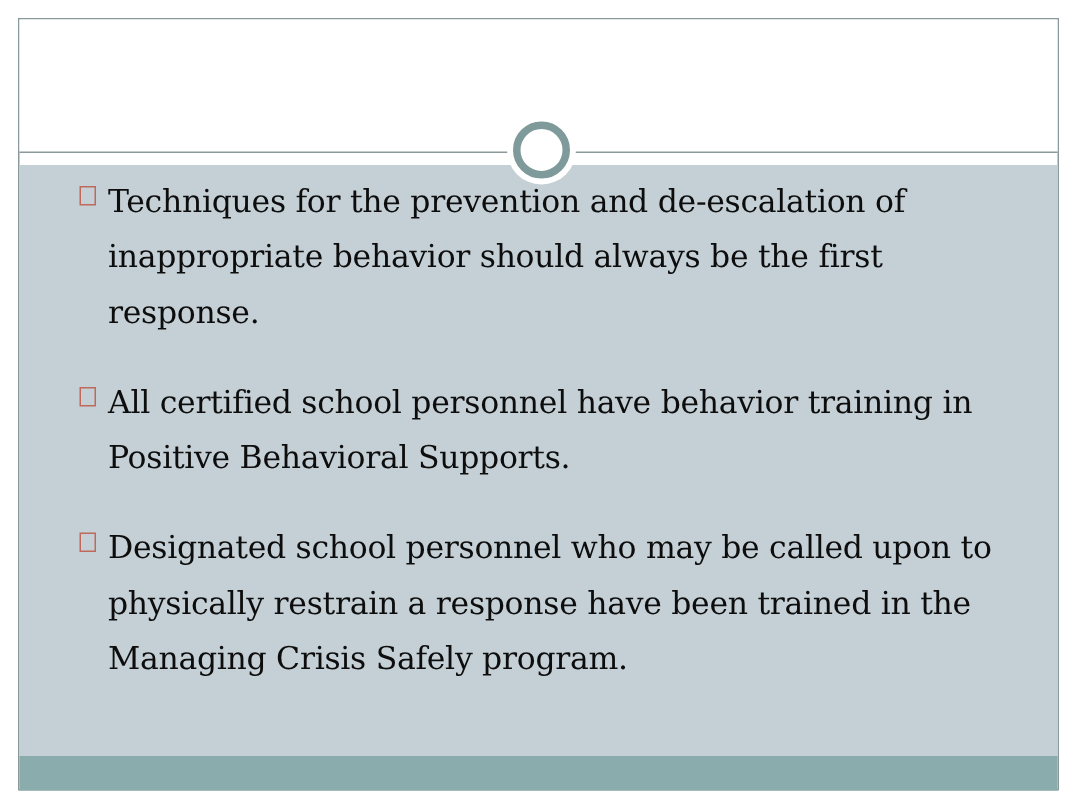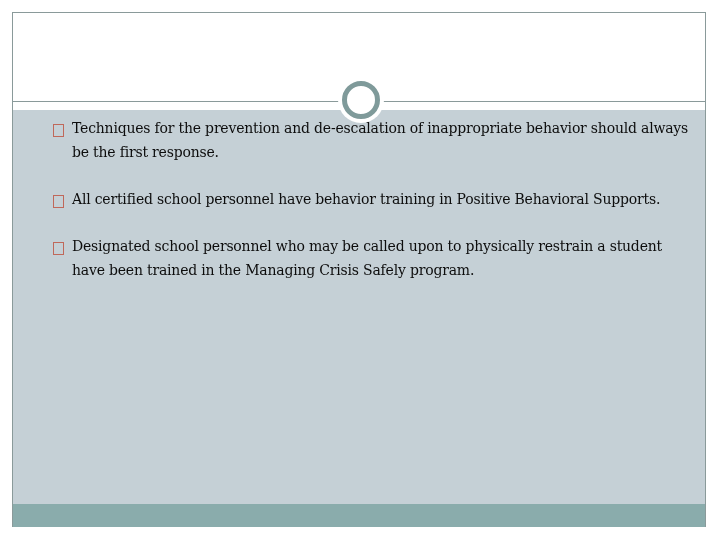--- a/index.html
+++ b/index.html
@@ -55,22 +55,22 @@
       background: #ffffff;
     }
     .bullets {
       position: absolute;
       left: 39px; top: 103px;
       width: 640px;
     }
     .bullet {
       position: relative;
       padding-left: 20px;
-      font-size: 14px;
-      line-height: 24px;
+      font-size: 21px;
+      line-height: 37px;
       color: #0d0d0d;
       margin-bottom: 23px;
       letter-spacing: -0.2px;
     }
     .bullet .marker {
       position: absolute;
       left: 1px; top: 8px;
       width: 11px; height: 13px;
       border: 1.5px solid #c0685a;
       box-sizing: border-box;
@@ -94,16 +94,16 @@
     <div class="bullet">
       <span class="marker"></span>
       <span class="text">Techniques for the prevention and de-escalation of inappropriate behavior should always be the first response.</span>
     </div>
     <div class="bullet">
       <span class="marker"></span>
       <span class="text">All certified school personnel have behavior training in Positive Behavioral Supports.</span>
     </div>
     <div class="bullet">
       <span class="marker"></span>
-      <span class="text">Designated school personnel who may be called upon to physically restrain a student have been trained in the Managing Crisis Safely program.</span>
+      <span class="text">Designated school personnel who may be called upon to physically restrain a response have been trained in the Managing Crisis Safely program.</span>
     </div>
   </div>
 </div>
 
 </body></html>

